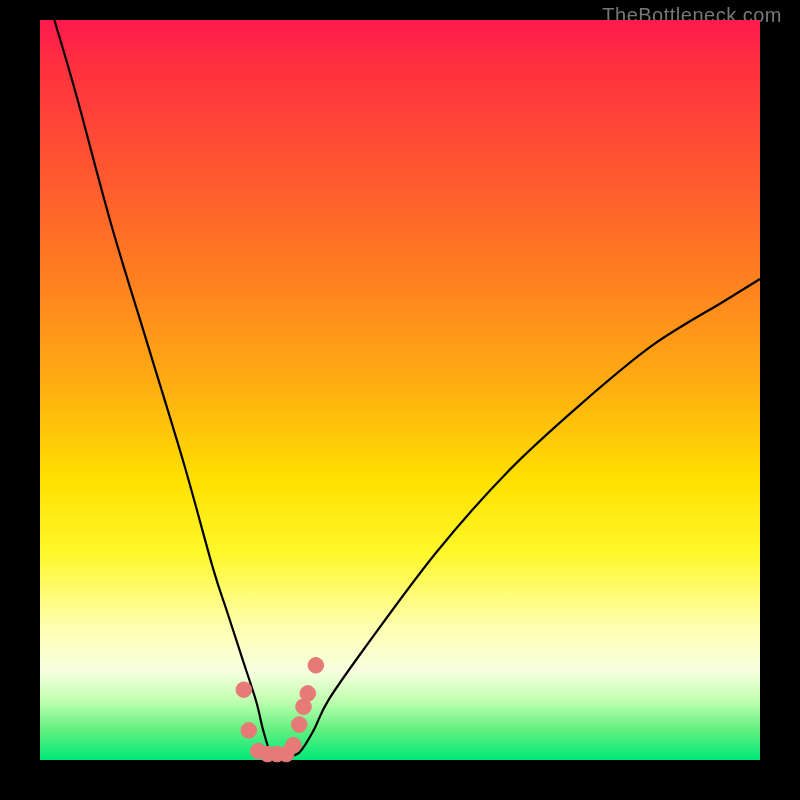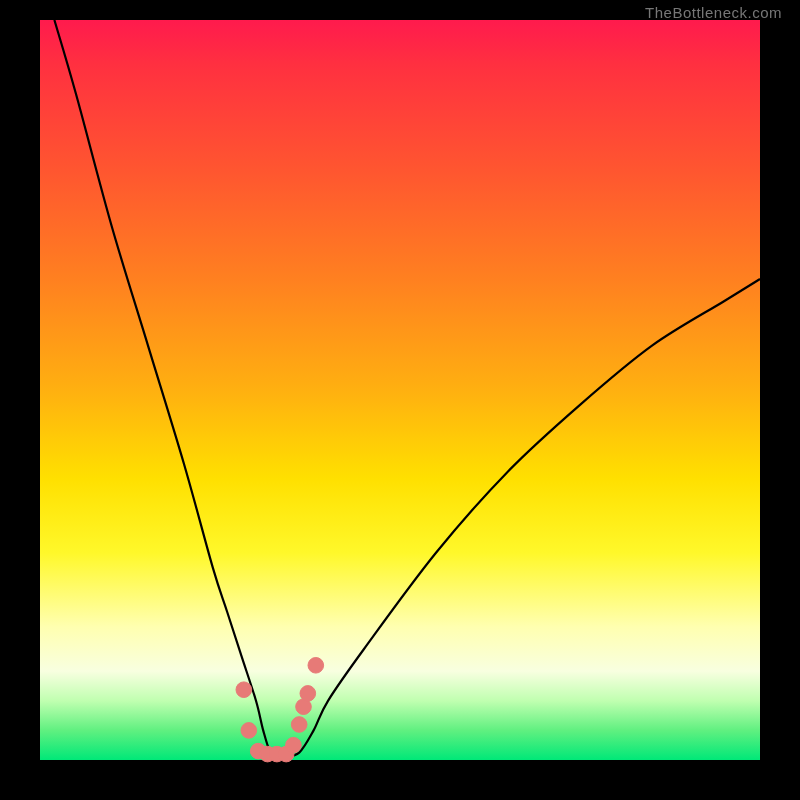--- a/index.html
+++ b/index.html
@@ -38,21 +38,21 @@
       #f8ffe0 88%,
       #c0ffb0 92%,
       #60f080 96%,
       #00e878 100%);
   }
   .watermark {
     position: absolute;
     top: 4px;
     right: 18px;
     color: #777;
-    font-size: 15px;
+    font-size: 20px;
     letter-spacing: 0.5px;
     font-weight: 500;
   }
   svg.curve-layer {
     position: absolute;
     left: 0;
     top: 0;
     width: 720px;
     height: 740px;
     overflow: visible;

